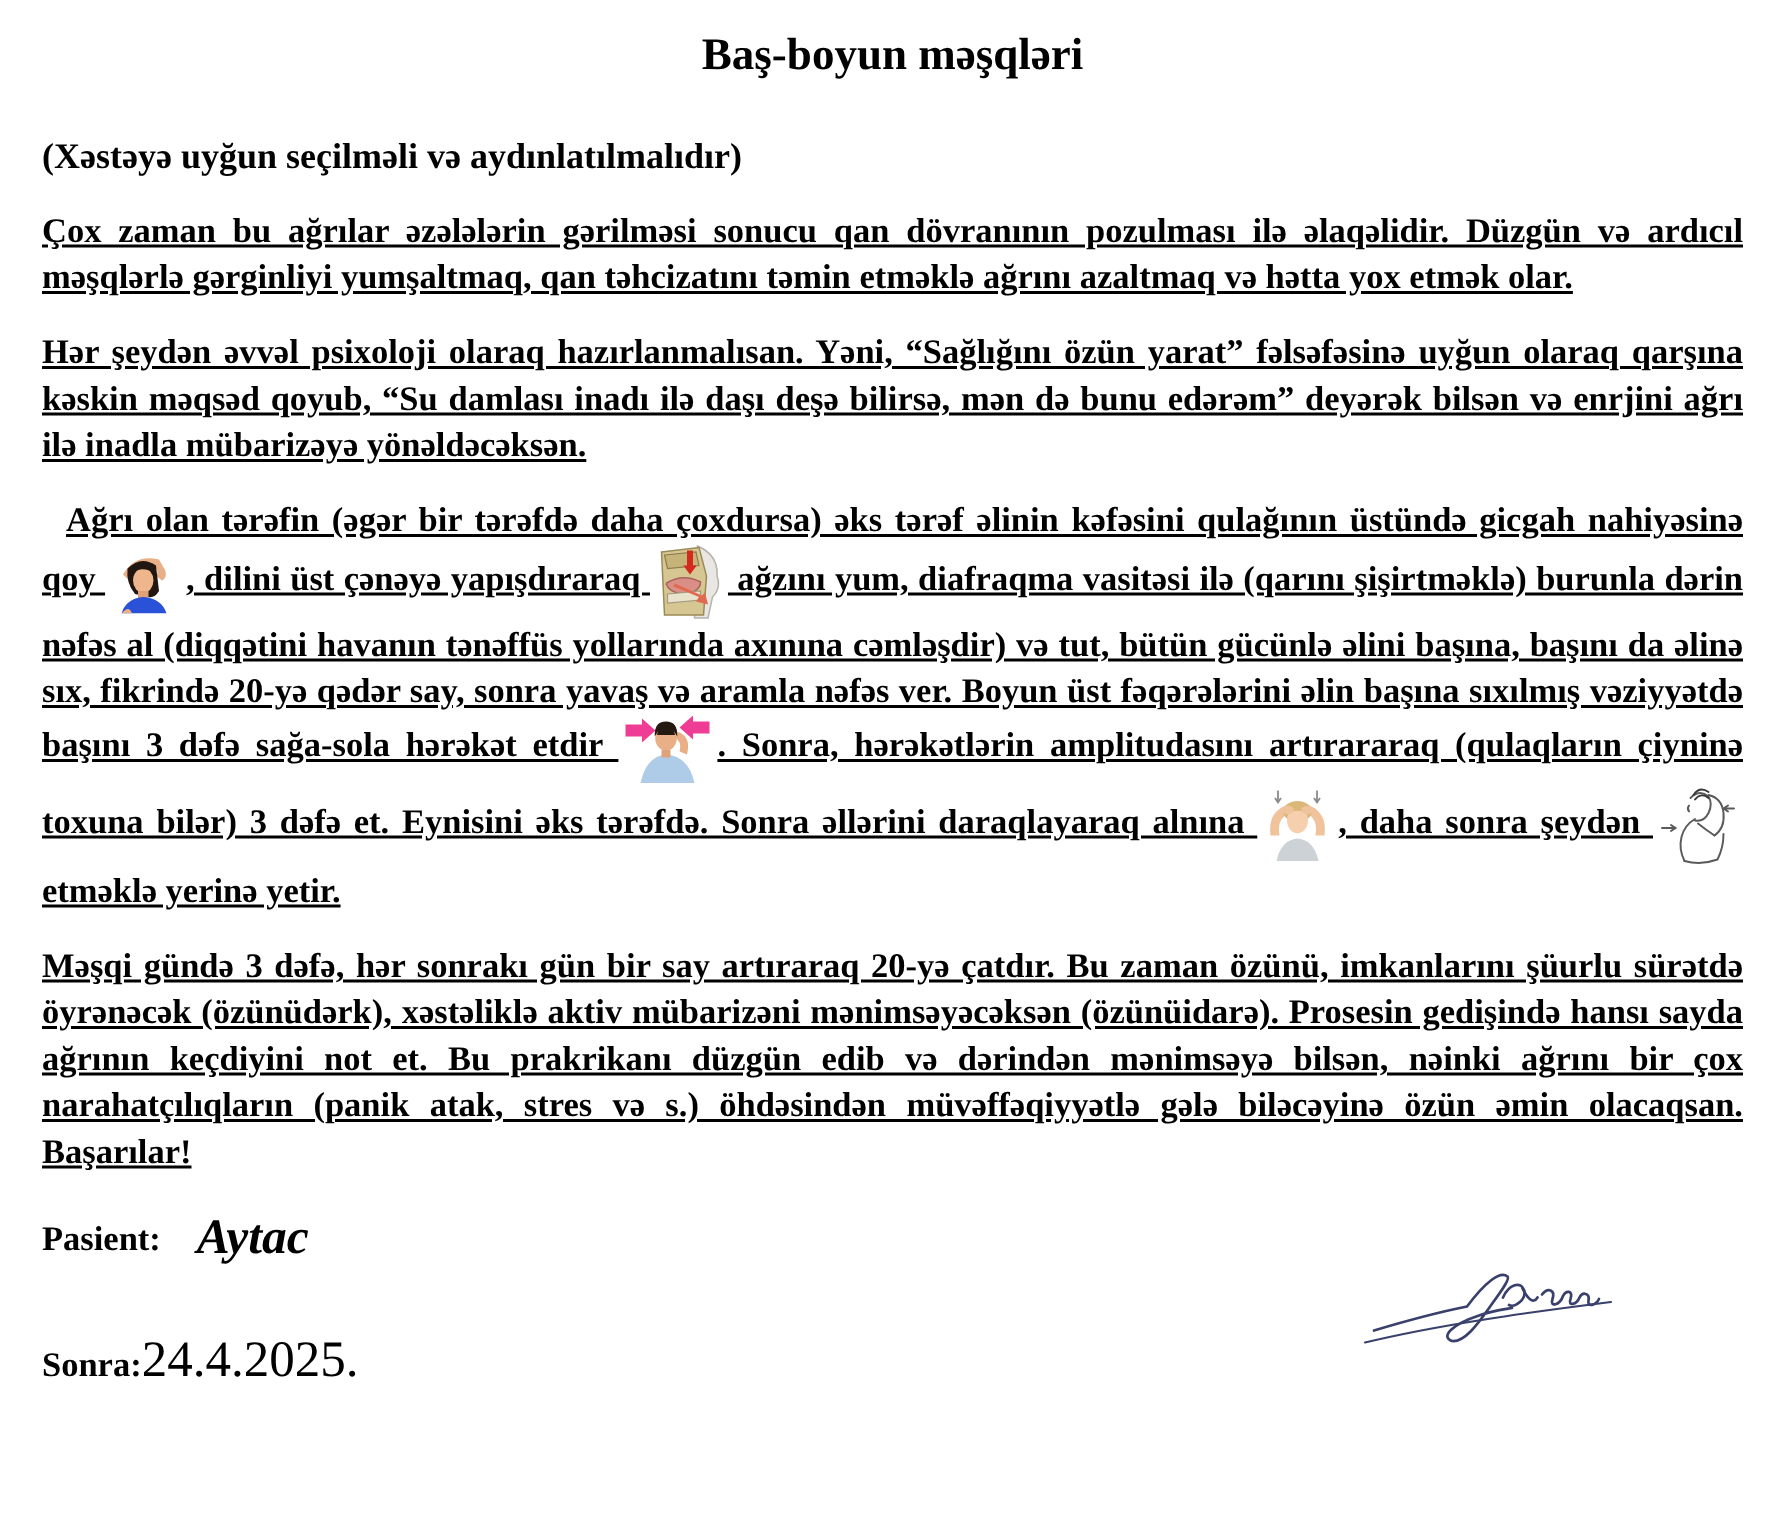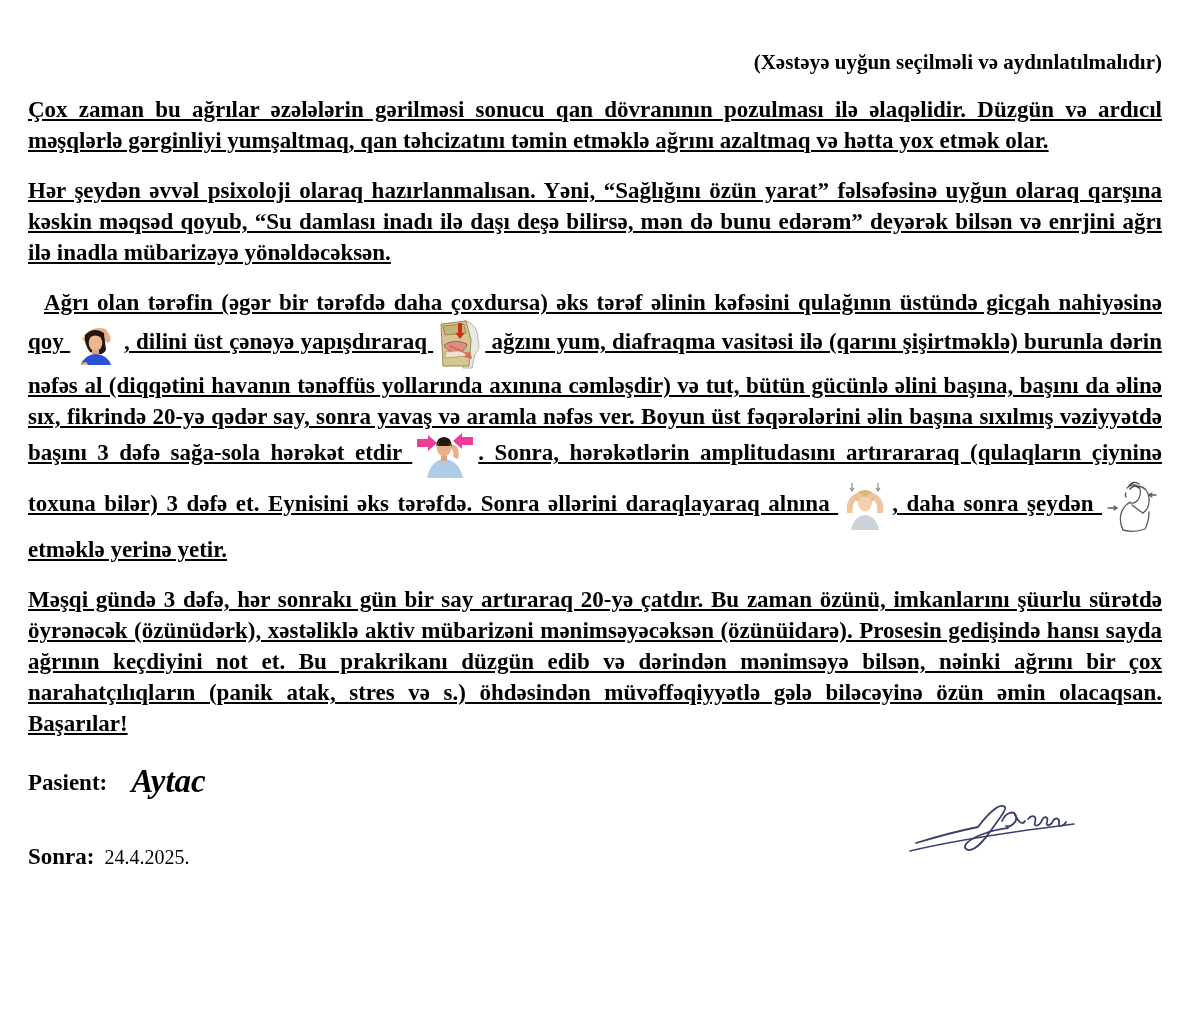--- a/index.html
+++ b/index.html
@@ -14,22 +14,22 @@
     overflow: hidden;
     position: relative;
   }
   .title {
     text-align: center;
     font-size: 30px;
     font-weight: bold;
     margin: 8px 0 0 0;
   }
   .subtitle {
-    text-align: right;
-    font-size: 21px;
+    text-align: left;
+    font-size: 24px;
     font-weight: bold;
     margin-top: 38px;
   }
   p.body {
     font-size: 23px;
     font-weight: bold;
     line-height: 31px;
     text-align: justify;
     margin: 19px 0 0 0;
     text-decoration: underline;
@@ -46,34 +46,35 @@
   .patient-row { font-size: 23px; font-weight: normal; }
   .label { font-weight: bold; }
   .patient-name {
     font-size: 33px;
     font-weight: bold;
     margin-left: 24px;
     vertical-align: -2px;
     font-style: italic;
   }
   .date-row { margin-top: 44px; font-size: 23px; font-weight: normal; }
-  .date-value { font-size: 20px; margin-left: 10px; }
+  .date-value { font-size: 34px; margin-left: 0; }
   .signature {
     position: absolute;
     right: 70px;
     top: 32px;
     width: 190px;
     height: 72px;
   }
 </style>
 </head>
 <body>
 
 <div class="page">
 
+  <h1 class="title">Baş-boyun məşqləri</h1>
 
   <div class="subtitle">(Xəstəyə uyğun seçilməli və aydınlatılmalıdır)</div>
 
   <p class="body">Çox zaman bu ağrılar əzələlərin gərilməsi sonucu qan dövranının pozulması ilə əlaqəlidir. Düzgün və ardıcıl məşqlərlə gərginliyi yumşaltmaq, qan təhcizatını təmin etməklə ağrını azaltmaq və hətta yox etmək olar.</p>
 
   <p class="body">Hər şeydən əvvəl psixoloji olaraq hazırlanmalısan. Yəni, “Sağlığını özün yarat” fəlsəfəsinə uyğun olaraq qarşına kəskin məqsəd qoyub, “Su damlası inadı ilə daşı deşə bilirsə, mən də bunu edərəm” deyərək bilsən və enrjini ağrı ilə inadla mübarizəyə yönəldəcəksən.</p>
 
   <p class="body first-indent"><span>Ağrı olan tərəfin (əgər bir tərəfdə daha çoxdursa) əks tərəf əlinin kəfəsini qulağının üstündə gicgah nahiyəsinə qoy </span><span class="inline-img"><svg width="46" height="42" viewBox="0 0 46 42" xmlns="http://www.w3.org/2000/svg">
           <rect width="46" height="42" fill="#ffffff"></rect>
           <path d="M8 16 Q16 2 32 6 L36 13 Q38 18 34 20 L30 17 Q33 12 26 9 Q15 8 12 20 Z" fill="#e9af86"></path>

